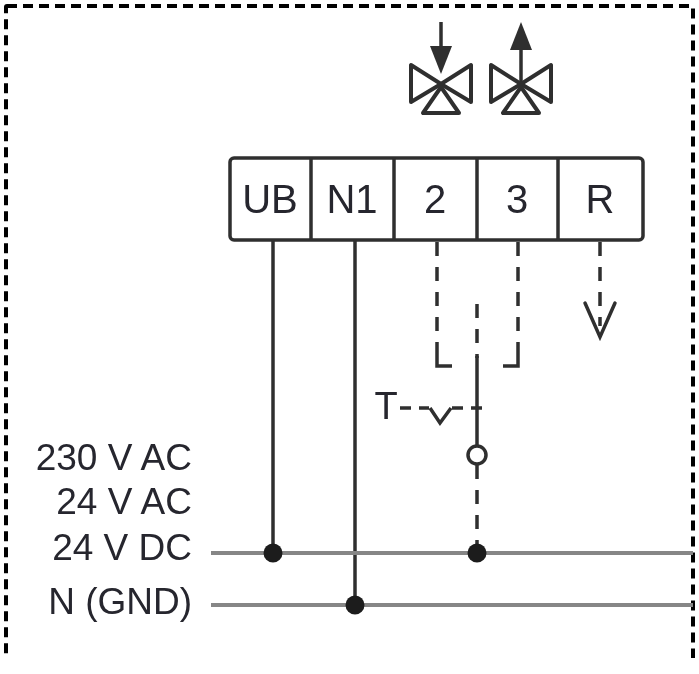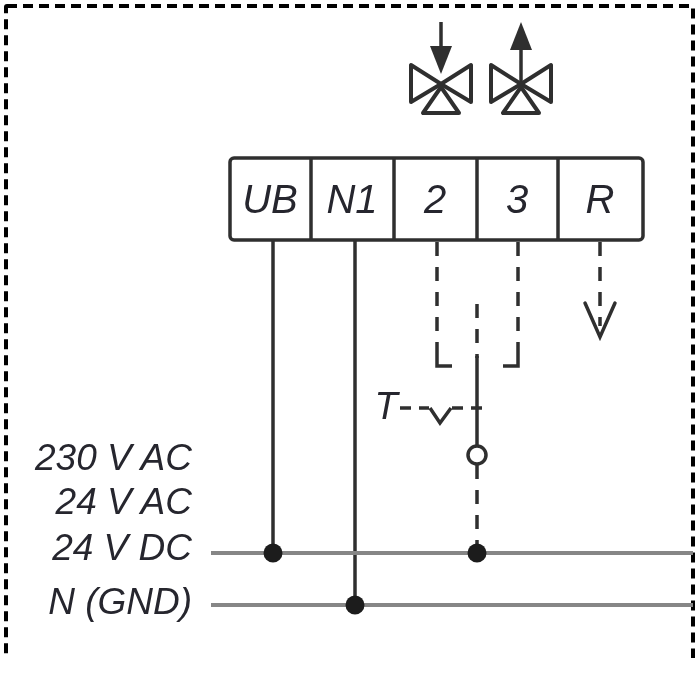--- a/index.html
+++ b/index.html
@@ -2,21 +2,20 @@
 <html style="--color-background: #ffffff; --color-border: #000000; --color-line: #2f2f2f; --color-power-line: #868686; --color-junction: #1c1c1c; --color-text: #26262e;"><head>
 <meta charset="utf-8">
 <style>
   html, body { margin: 0; padding: 0; background: #ffffff; }
   .page {
     position: relative;
     width: 699px; height: 658px;
     background: var(--color-background, #ffffff);
     font-family: "Liberation Sans", sans-serif;
     overflow: hidden;
-    font-style: italic;
   }
   svg { display: block; }
 
   .border-rect { fill: none; stroke: var(--color-border, #000000); stroke-width: 4; stroke-dasharray: 10 6; }
 
   .ln      { fill: none; stroke: var(--color-line, #2f2f2f); stroke-width: 3.5; }
   .ln-dash { fill: none; stroke: var(--color-line, #2f2f2f); stroke-width: 3.5; stroke-dasharray: 14 11; }
   .sw-dash { fill: none; stroke: var(--color-line, #2f2f2f); stroke-width: 3.5; stroke-dasharray: 11 8; }
   .valve   { fill: none; stroke: var(--color-line, #2f2f2f); stroke-width: 4; stroke-linejoin: round; }
   .filled  { fill: var(--color-line, #2f2f2f); stroke: none; }

